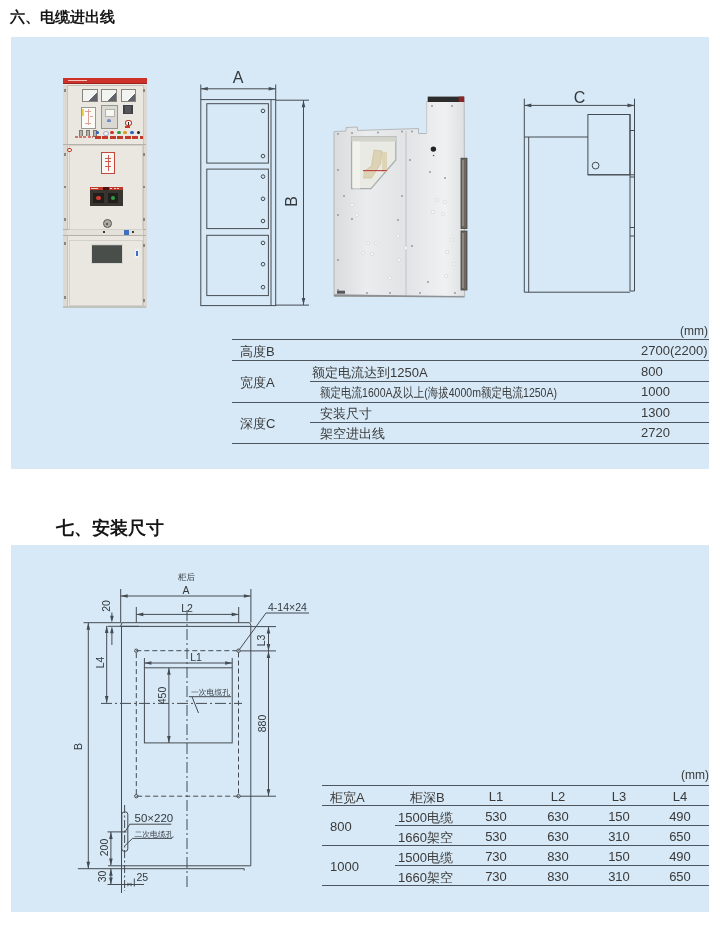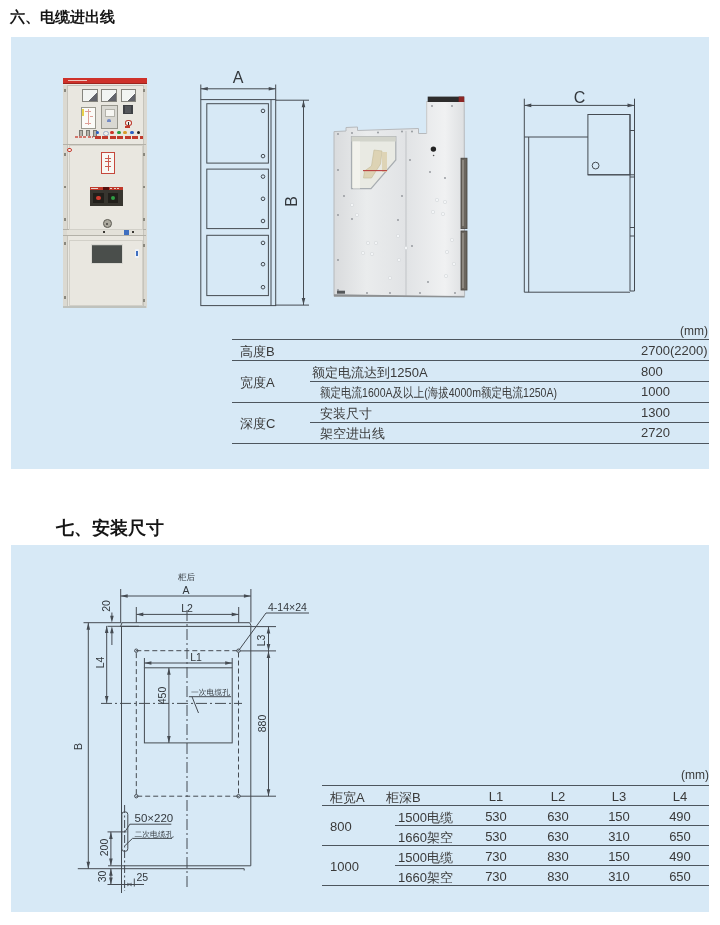--- a/index.html
+++ b/index.html
@@ -527,21 +527,21 @@
 
 <div id="table2">
 <div class="line" style="left:322px;top:785px;width:387px;"></div>
 <div class="line" style="left:322px;top:805px;width:387px;"></div>
 <div class="line" style="left:395px;top:825px;width:314px;"></div>
 <div class="line" style="left:322px;top:845px;width:387px;"></div>
 <div class="line" style="left:395px;top:865px;width:314px;"></div>
 <div class="line" style="left:322px;top:885px;width:387px;"></div>
 
 <div class="abs t13" style="left:330px;top:789px;">柜宽A</div>
-<div class="abs t13" style="left:386px;top:789px;">柜深B</div>
+<div class="abs t13" style="left:410px;top:789px;">柜深B</div>
 <div class="abs t13" style="left:476px;top:789px;width:40px;text-align:center;">L1</div>
 <div class="abs t13" style="left:538px;top:789px;width:40px;text-align:center;">L2</div>
 <div class="abs t13" style="left:599px;top:789px;width:40px;text-align:center;">L3</div>
 <div class="abs t13" style="left:660px;top:789px;width:40px;text-align:center;">L4</div>
 
 <div class="abs t13" style="left:330px;top:819px;">800</div>
 <div class="abs t13" style="left:398px;top:809px;">1500电缆</div>
 <div class="abs t13" style="left:476px;top:809px;width:40px;text-align:center;">530</div>
 <div class="abs t13" style="left:538px;top:809px;width:40px;text-align:center;">630</div>
 <div class="abs t13" style="left:599px;top:809px;width:40px;text-align:center;">150</div>

